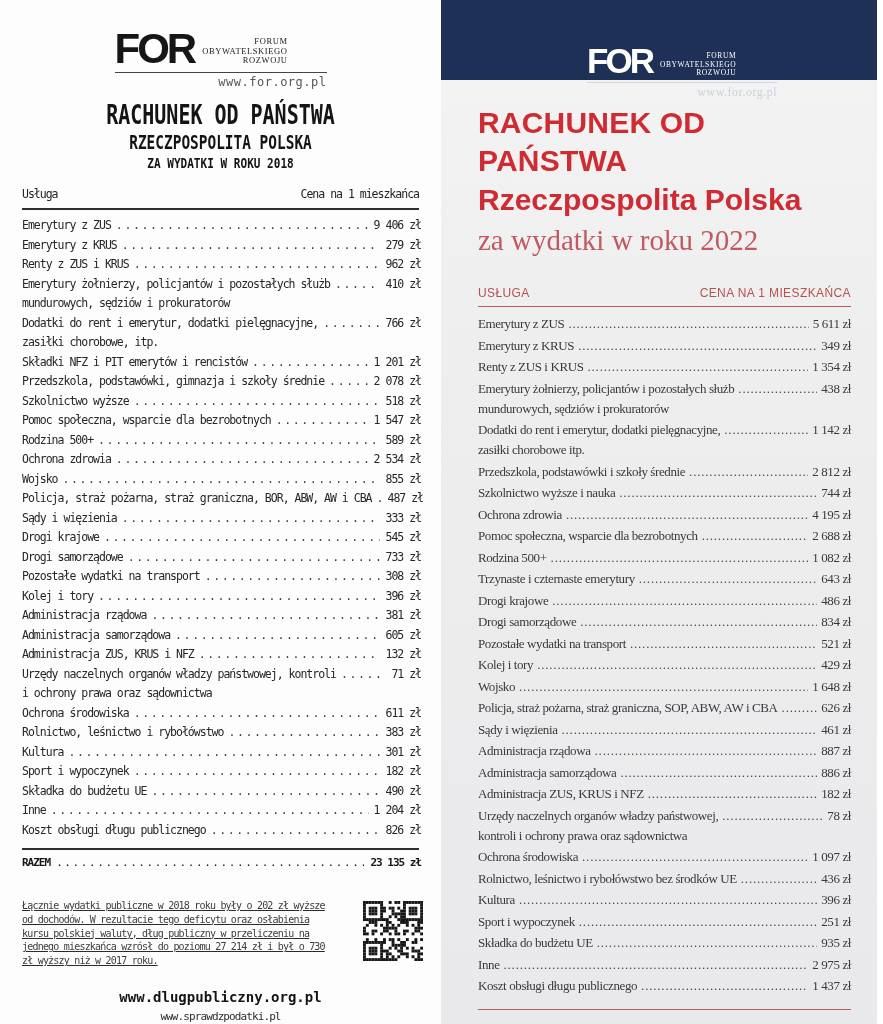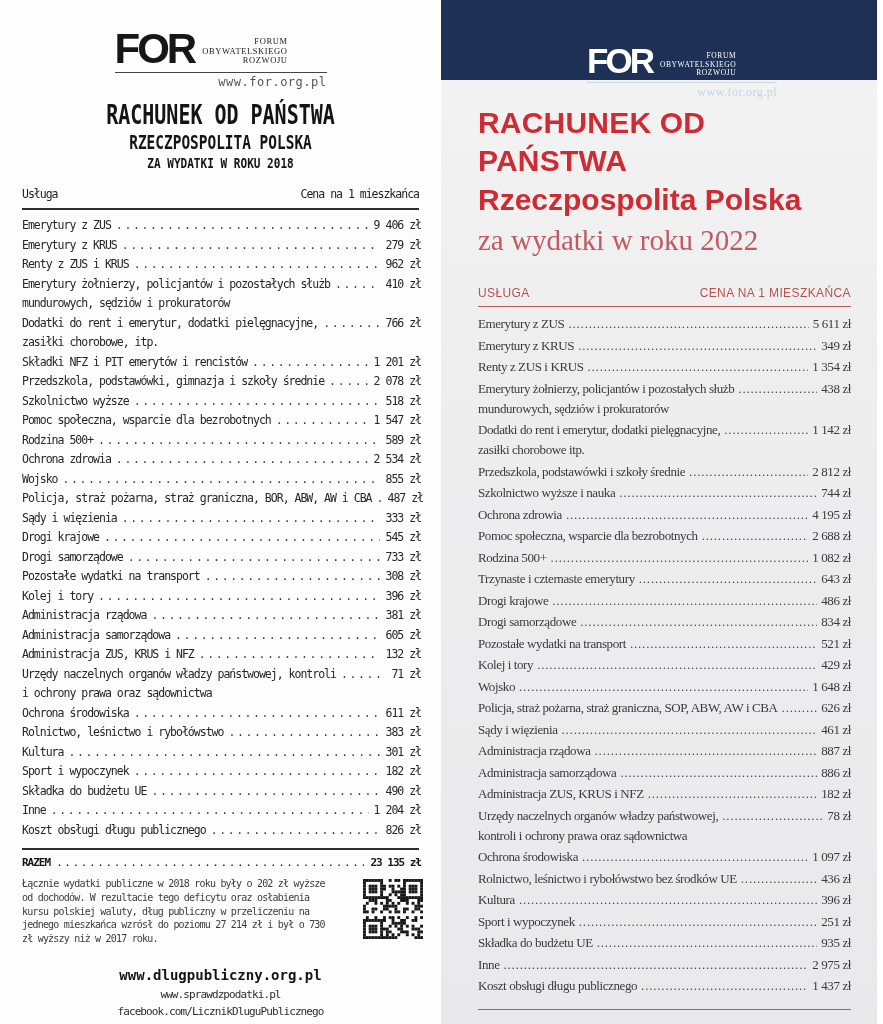--- a/index.html
+++ b/index.html
@@ -30,21 +30,21 @@
   .row { display:flex; align-items:baseline; }
   .row .label { white-space:nowrap;text-align:center; }
   .row .dots { flex:1; min-width:6px; overflow:hidden; white-space:nowrap; }
   .row .value { white-space:nowrap; }
   .cont { white-space:nowrap; }
 
   .l-total-rule { border-top:2px solid #2e2e2e; margin:8px 22px 0; }
   .l-total { margin:6px 20px 0 22px; font-size:11px; font-weight:bold; letter-spacing:-1px; color:#161616; }
   .l-total .dots { letter-spacing:1.6px; margin:0 6px; font-weight:normal; }
 
-  .l-footer { display:flex; margin:8px 18px 0 22px; }
+  .l-footer { display:flex; margin:30px 18px 0 22px;text-decoration:underline; }
   .l-note { width:318px; font-size:10px; letter-spacing:-0.8px; line-height:13.8px; color:#3c3c3c; }
   .l-qr { margin-left:auto; margin-top:2px; }
   .l-qr svg { width:60px; height:60px; }
 
   .l-links { text-align:center; margin-top:18px; }
   .l-link-primary { font-size:14px; font-weight:bold; color:#141414; line-height:22px;margin-top:16px; }
   .l-link { font-size:11px; letter-spacing:-0.9px; color:#2e2e2e; line-height:17px; }
 
   
   .right-panel { position:absolute; left:441px; top:0; width:442px; height:1024px; overflow:hidden;

